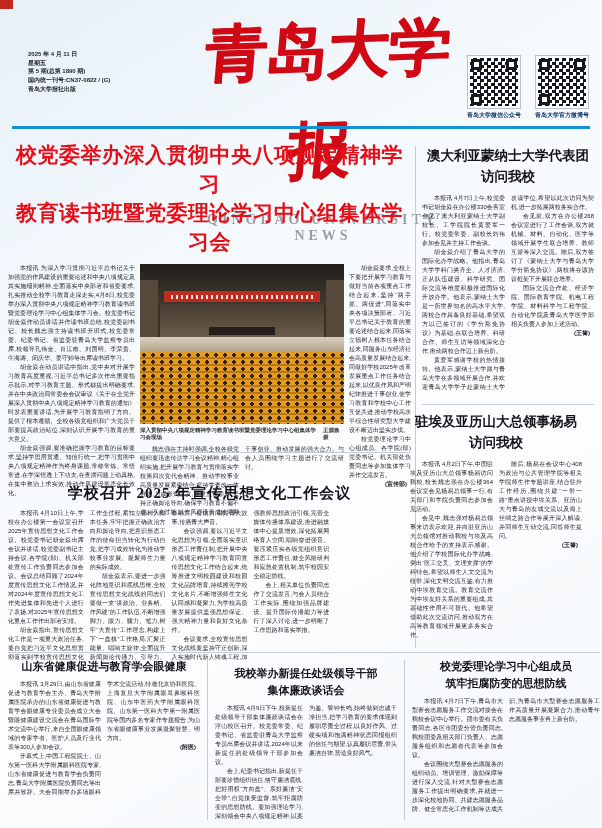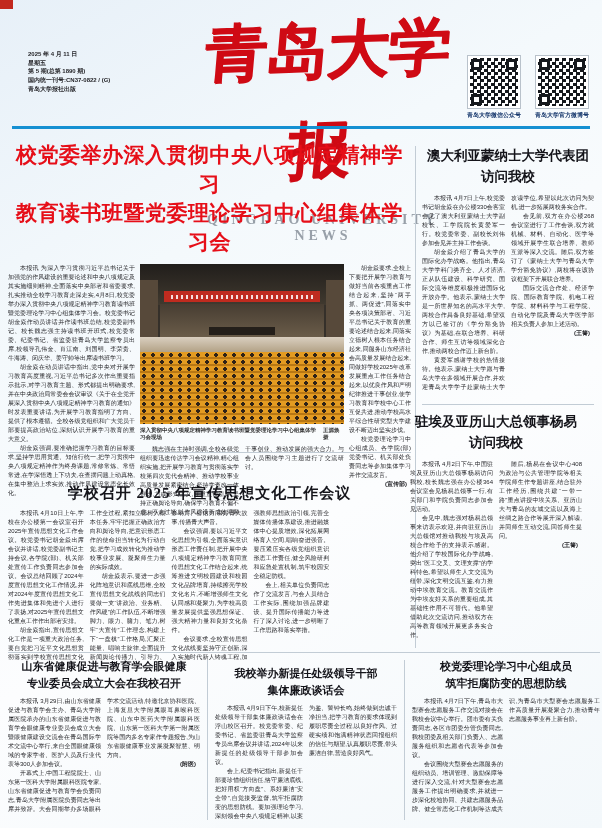--- a/index.html
+++ b/index.html
@@ -210,21 +210,20 @@
         <p class="byline">(王箐)</p>
       </div>
   </div>
 
   <div class="hline" style="left:8px;top:652px;width:592px;"></div>
 
   <div class="bottom-row">
     <div class="b-art b-art-1">
       <div class="b-headline">
         <div>山东省健康促进与教育学会眼健康</div>
-        <div>专业委员会成立大会在我校召开</div>
       </div>
       <div class="b-body txt">
           <p class="">本报讯 3月29日,由山东省健康促进与教育学会主办、青岛大学附属医院承办的山东省健康促进与教育学会眼健康专业委员会成立大会暨眼健康建设交流会在青岛国际学术交流中心举行,来自全国眼健康领域的专家学者、医护人员及行业代表等300人参加会议。</p>
           <p class="">开幕式上,中国工程院院士、山东第一医科大学附属眼科医院专家,山东省健康促进与教育学会负责同志,青岛大学附属医院负责同志等出席并致辞。大会同期举办多场眼科学术交流活动,特邀北京协和医院、上海复旦大学附属眼耳鼻喉科医院、山东中医药大学附属眼科医院、山东第一医科大学第一附属医院等国内多名专家作专题报告,为山东省眼健康事业发展凝聚智慧、明方向。</p>
           <p class="byline">(附医)</p>
         </div>
     </div>
     <div class="b-div"></div>
     <div class="b-art b-art-2">
       <div class="b-headline">

